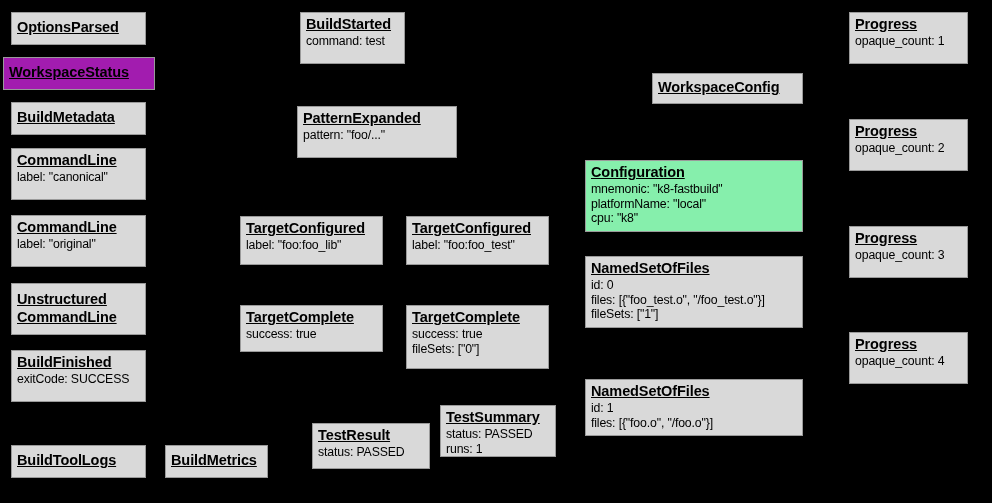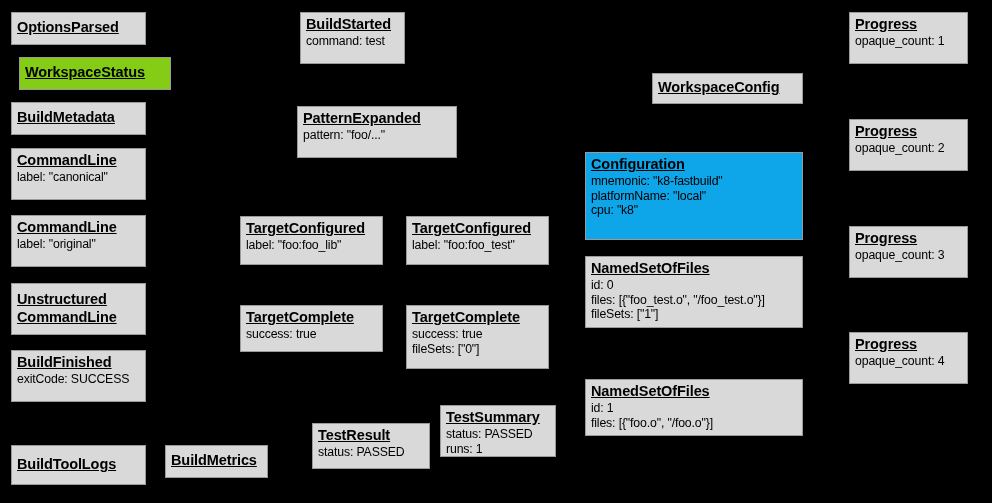--- a/index.html
+++ b/index.html
@@ -52,21 +52,21 @@
     align-items: center;
   }
 </style>
 </head>
 <body>
 
 <div id="canvas" style="background: rgb(0, 0, 0);">
     <div class="node title-only" style="left: 11px; top: 12px; width: 135px; height: 33px; background: rgb(217, 217, 217); border-color: rgb(154, 154, 154); color: rgb(0, 0, 0);">
       <span class="node-title">OptionsParsed</span>
     </div>
-    <div class="node title-only" style="left: 19px; top: 57px; width: 152px; height: 33px; background: #84cc16; border-color: rgb(154, 154, 154); color: rgb(0, 0, 0);">
+    <div class="node title-only" style="left: 3px; top: 57px; width: 152px; height: 33px; background: #a21caf; border-color: rgb(154, 154, 154); color: rgb(0, 0, 0);">
       <span class="node-title">WorkspaceStatus</span>
     </div>
     <div class="node title-only" style="left: 11px; top: 102px; width: 135px; height: 33px; background: rgb(217, 217, 217); border-color: rgb(154, 154, 154); color: rgb(0, 0, 0);">
       <span class="node-title">BuildMetadata</span>
     </div>
     <div class="node" style="left: 11px; top: 148px; width: 135px; height: 52px; background: rgb(217, 217, 217); border-color: rgb(154, 154, 154); color: rgb(0, 0, 0);">
       <span class="node-title">CommandLine</span>
       <span class="node-attrs">
         <span class="node-attr">label: "canonical"</span>
       </span>
@@ -79,21 +79,21 @@
     </div>
     <div class="node" style="left: 11px; top: 350px; width: 135px; height: 52px; background: rgb(217, 217, 217); border-color: rgb(154, 154, 154); color: rgb(0, 0, 0);">
       <span class="node-title">BuildFinished</span>
       <span class="node-attrs">
         <span class="node-attr">exitCode: SUCCESS</span>
       </span>
     </div>
     <div class="node title-only" style="left: 11px; top: 283px; width: 135px; height: 52px; background: rgb(217, 217, 217); border-color: rgb(154, 154, 154); color: rgb(0, 0, 0);">
       <span class="node-title wrap">Unstructured CommandLine</span>
     </div>
-    <div class="node title-only" style="left: 11px; top: 445px; width: 135px; height: 40px; background: rgb(217, 217, 217); border-color: rgb(154, 154, 154); color: rgb(0, 0, 0); text-align: right;">
+    <div class="node title-only" style="left: 11px; top: 445px; width: 135px; height: 33px; background: rgb(217, 217, 217); border-color: rgb(154, 154, 154); color: rgb(0, 0, 0); text-align: right;">
       <span class="node-title">BuildToolLogs</span>
     </div>
     <div class="node title-only" style="left: 165px; top: 445px; width: 103px; height: 33px; background: rgb(217, 217, 217); border-color: rgb(154, 154, 154); color: rgb(0, 0, 0);">
       <span class="node-title">BuildMetrics</span>
     </div>
     <div class="node" style="left: 300px; top: 12px; width: 105px; height: 52px; background: rgb(217, 217, 217); border-color: rgb(154, 154, 154); color: rgb(0, 0, 0);">
       <span class="node-title">BuildStarted</span>
       <span class="node-attrs">
         <span class="node-attr">command: test</span>
       </span>
@@ -138,21 +138,21 @@
     <div class="node" style="left: 440px; top: 405px; width: 116px; height: 52px; background: rgb(217, 217, 217); border-color: rgb(154, 154, 154); color: rgb(0, 0, 0);">
       <span class="node-title">TestSummary</span>
       <span class="node-attrs">
         <span class="node-attr">status: PASSED</span>
         <span class="node-attr">runs: 1</span>
       </span>
     </div>
     <div class="node title-only" style="left: 652px; top: 73px; width: 151px; height: 31px; background: rgb(217, 217, 217); border-color: rgb(154, 154, 154); color: rgb(0, 0, 0);">
       <span class="node-title">WorkspaceConfig</span>
     </div>
-    <div class="node" style="left: 585px; top: 152px; width: 218px; height: 88px; background: #0ea5e9; border-color: rgb(154, 154, 154); color: rgb(0, 0, 0);">
+    <div class="node" style="left: 585px; top: 160px; width: 218px; height: 72px; background: #86efac; border-color: rgb(154, 154, 154); color: rgb(0, 0, 0);">
       <span class="node-title">Configuration</span>
       <span class="node-attrs">
         <span class="node-attr">mnemonic: "k8-fastbuild"</span>
         <span class="node-attr">platformName: "local"</span>
         <span class="node-attr">cpu: "k8"</span>
       </span>
     </div>
     <div class="node" style="left: 585px; top: 256px; width: 218px; height: 72px; background: rgb(217, 217, 217); border-color: rgb(154, 154, 154); color: rgb(0, 0, 0);">
       <span class="node-title">NamedSetOfFiles</span>
       <span class="node-attrs">

